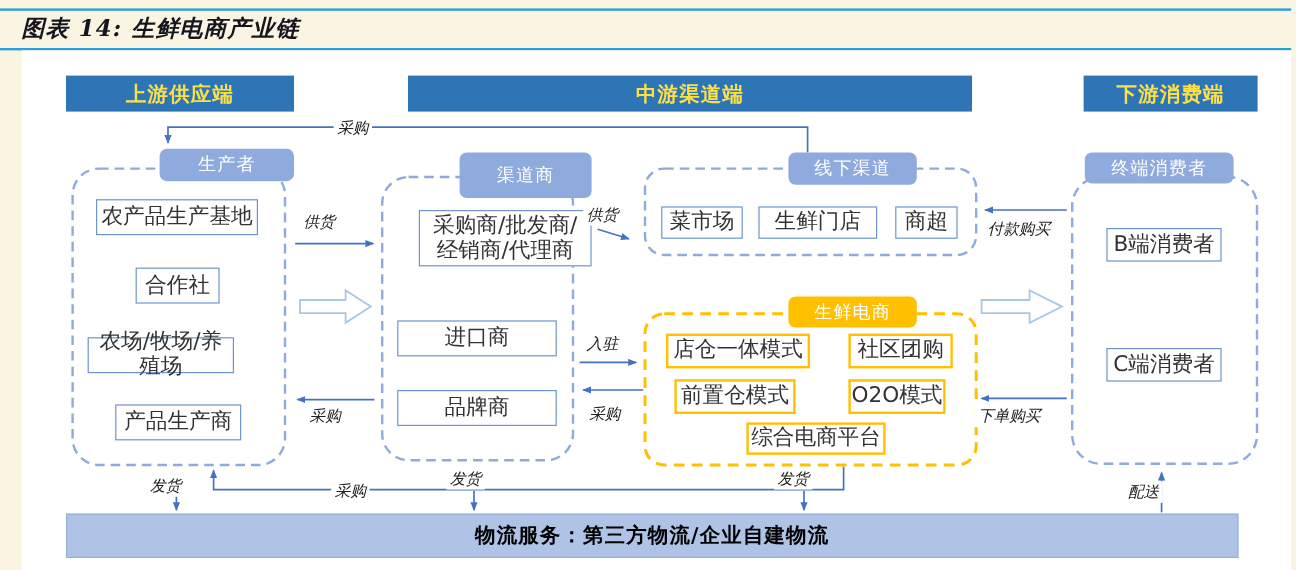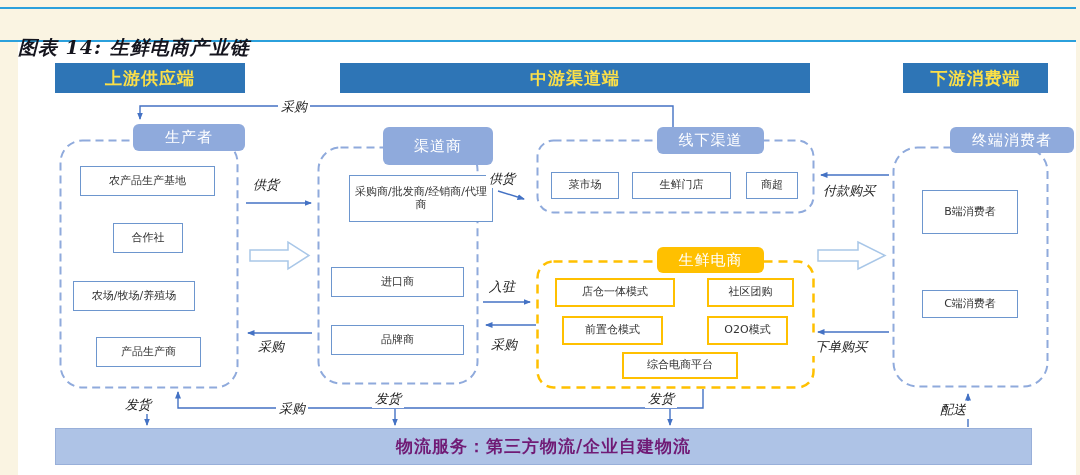--- a/index.html
+++ b/index.html
@@ -6,46 +6,45 @@
   body{
     width:1080px;height:475px;position:relative;overflow:hidden;
     background:#FAF4E2;
     font-family:"DejaVu Sans","Liberation Sans",sans-serif;
   }
   .rule{position:absolute;left:0;width:1076px;height:2px;background:#2BA0DC;}
   .title{
     position:absolute;left:18px;top:11px;font-size:19px;font-weight:bold;
     font-style:italic;color:#15151e;letter-spacing:1px;z-index:4;
     font-family:"DejaVu Serif","Liberation Serif",serif;
-    margin-top:24px;
   }
   .panel{position:absolute;left:18px;top:42px;width:1058px;height:433px;background:#ffffff;}
   .hdr{
     position:absolute;background:#2E75B6;color:#fde047;font-weight:bold;font-size:17px;
     display:flex;align-items:center;justify-content:center;z-index:2;letter-spacing:1px;
   }
   .pill{
     position:absolute;background:#8FAADC;color:#fff;font-size:15px;border-radius:6px;
     display:flex;align-items:center;justify-content:center;z-index:2;letter-spacing:1px;margin-left:40px;
   }
   .pill.orange{background:#FFC000;}
   .box{
     position:absolute;background:#fff;border:1.5px solid #6D96CE;box-sizing:border-box;
     display:flex;align-items:center;justify-content:center;text-align:center;
-    font-size:11px;color:#333;line-height:1.15;z-index:2;
+    font-size:18px;color:#333;line-height:1.15;z-index:2;
   }
   .box.yellow{border:2px solid #FFC000;}
   .lbl{
     position:absolute;font-style:italic;font-size:13px;color:#222;background:#fff;
     padding:0 3px;z-index:3;white-space:nowrap;
     font-family:"DejaVu Serif","Liberation Serif",serif;
   }
   .bar{
     position:absolute;left:55px;top:428px;width:977px;height:37px;background:#AEC3E6;
-    border:1px solid #98AFD9;box-sizing:border-box;color:#701a75;font-weight:bold;
+    border:1px solid #98AFD9;box-sizing:border-box;color:#000000;font-weight:bold;
     font-size:17px;display:flex;align-items:center;justify-content:center;z-index:2;
     letter-spacing:1px;
   }
   svg.layer{position:absolute;left:0;top:0;z-index:1;}
 </style>
 </head>
 <body>
 
 <div class="rule" style="top:7px"></div>
 <div class="title">图表 14: 生鲜电商产业链</div>
@@ -104,22 +103,22 @@
 <div class="box" style="left:632px;top:172px;width:99px;height:27px">生鲜门店</div>
 <div class="box" style="left:746px;top:172px;width:52px;height:27px">商超</div>
 
 <div class="pill orange" style="left:617px;top:247px;width:107px;height:26px">生鲜电商</div>
 <div class="box yellow" style="left:555px;top:278px;width:120px;height:29px">店仓一体模式</div>
 <div class="box yellow" style="left:707px;top:278px;width:87px;height:29px">社区团购</div>
 <div class="box yellow" style="left:562px;top:316px;width:101px;height:29px">前置仓模式</div>
 <div class="box yellow" style="left:707px;top:316px;width:81px;height:29px">O2O模式</div>
 <div class="box yellow" style="left:622px;top:352px;width:116px;height:27px">综合电商平台</div>
 
-<div class="pill" style="left:910px;top:127px;width:124px;height:26px">终端消费者</div>
-<div class="box" style="left:922px;top:190px;width:96px;height:44px">B端消费者</div>
+<div class="pill" style="left:864px;top:127px;width:124px;height:26px">终端消费者</div>
+<div class="box" style="left:922px;top:190px;width:96px;height:28px">B端消费者</div>
 <div class="box" style="left:922px;top:290px;width:96px;height:28px">C端消费者</div>
 
 <div class="lbl" style="left:278px;top:98px">采购</div>
 <div class="lbl" style="left:250px;top:176px">供货</div>
 <div class="lbl" style="left:255px;top:338px">采购</div>
 <div class="lbl" style="left:486px;top:170px">供货</div>
 <div class="lbl" style="left:486px;top:278px">入驻</div>
 <div class="lbl" style="left:488px;top:336px">采购</div>
 <div class="lbl" style="left:820px;top:182px">付款购买</div>
 <div class="lbl" style="left:812px;top:338px">下单购买</div>

